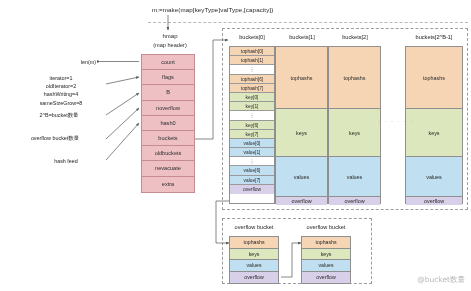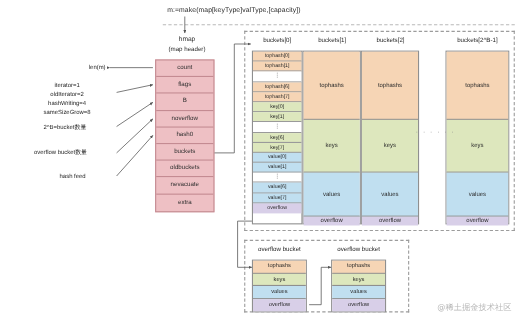--- a/index.html
+++ b/index.html
@@ -273,14 +273,14 @@
       <path d="M106,160 L139,123" marker-end="url(#ah)"></path>
 
       <path d="M195,139 L213,139 L213,40 L228,40" marker-end="url(#ah)"></path>
 
       <path d="M229,201 L216,201 L216,243 L229,243" marker-end="url(#ah)"></path>
 
       <path d="M281,277 L292,277 L292,243 L301,243" marker-end="url(#ah)"></path>
     </g>
   </svg>
 
-  <div class="watermark">@稀土掘金技术社区</div>
+  <div class="watermark">@bucket数量</div>
 </div>
 
 </body></html>

